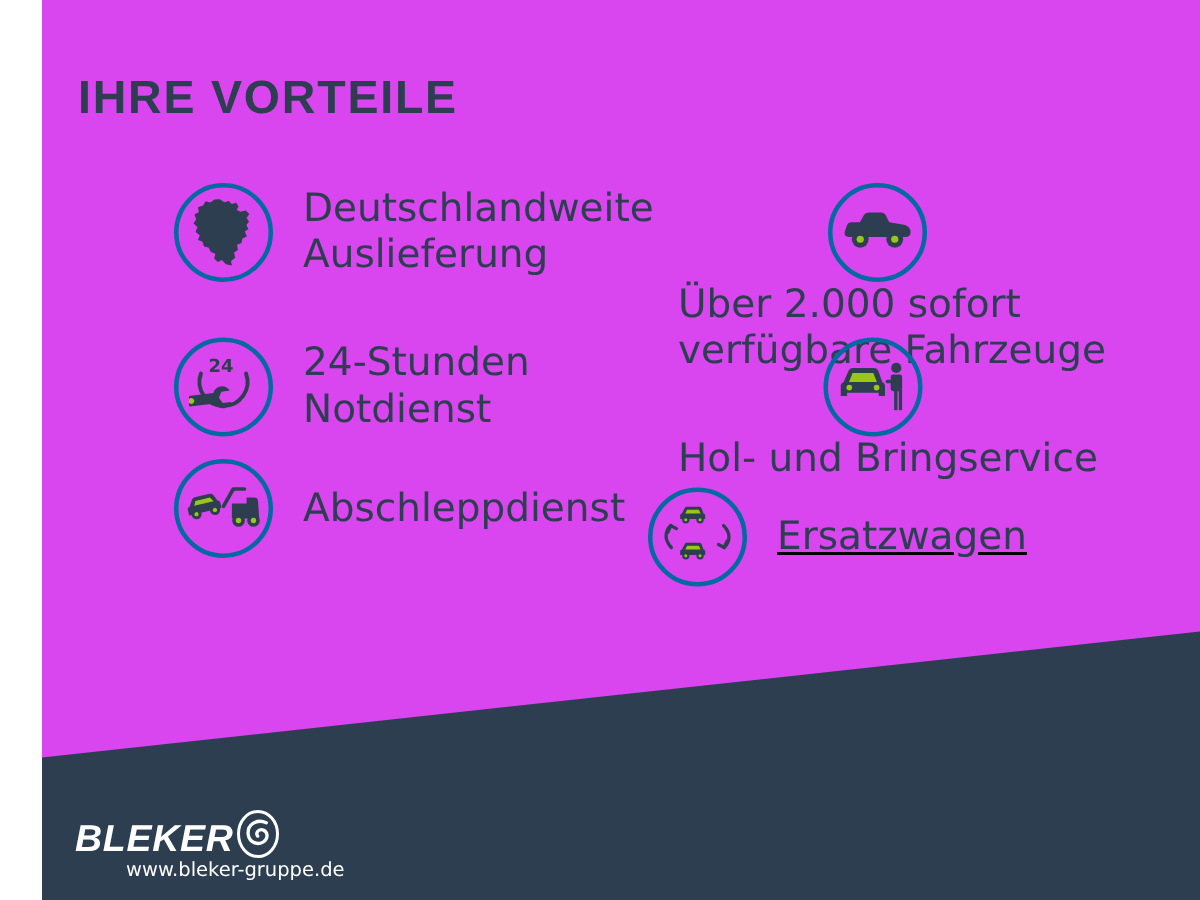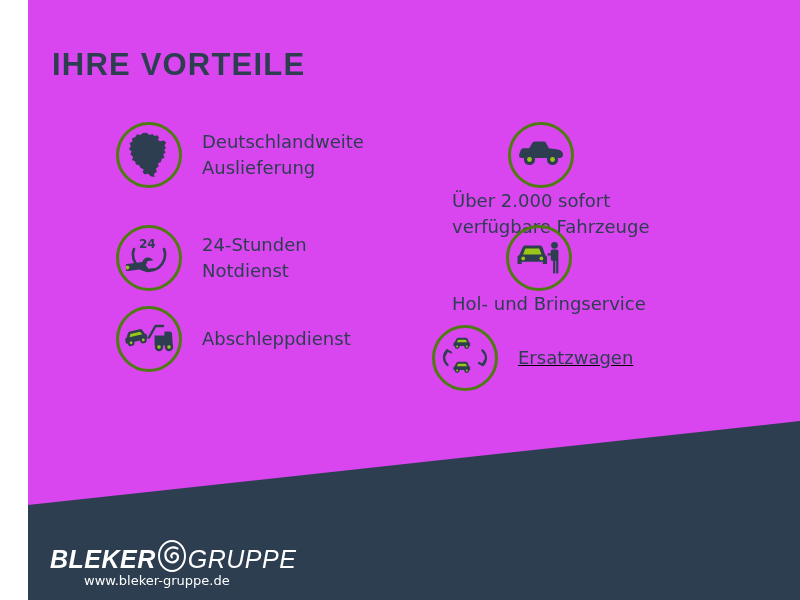--- a/index.html
+++ b/index.html
@@ -38,32 +38,32 @@
   }
   .benefit {
     position: absolute;
     display: flex;
     align-items: center;
   }
   .icon-circle {
     width: 66px;
     height: 66px;
     min-width: 66px;
-    border: 3px solid #4d7c0f;
+    border: 3px solid #0369a1;
     border-radius: 50%;
     box-sizing: border-box;
     display: flex;
     align-items: center;
     justify-content: center;
     position: relative;
   }
   .benefit-label {
     margin-left: 20px;
-    font-size: 18px;
-    line-height: 26px;
+    font-size: 26px;
+    line-height: 31px;
     color: #2C3E50;
     font-family: "DejaVu Sans", sans-serif;
     white-space: pre-line;
   }
   
   #b-0 { left: 88px;  top: 122px; }
   #b-1 { left: 404px; top: 122px; flex-direction: column; }
   #b-2 { left: 88px;  top: 225px; }
   #b-3 { left: 404px; top: 225px; flex-direction: column; }
   #b-4 { left: 88px;  top: 306px; }
@@ -234,17 +234,16 @@
   </div>
 
   <div id="logo">
     <span id="logo-bleker">BLEKER</span>
     <span id="logo-mark">
       <svg width="30" height="32" viewBox="0 0 30 32" aria-hidden="true">
         <ellipse cx="15" cy="16" rx="13" ry="15" fill="none" stroke="#ffffff" stroke-width="2"></ellipse>
         <path d="M20.5 8.5 C14 5.5 7.5 10 8.5 16.5 C9.2 21.5 15 24 19 21 C22 18.6 21.6 14 18 13.2 C15.2 12.6 13.2 15.4 14.8 17.4" fill="none" stroke="#ffffff" stroke-width="2.2" stroke-linecap="round"></path>
       </svg>
     </span>
-    <span id="logo-gruppe">GRUPPE</span>
   </div>
   <div id="logo-url">www.bleker-gruppe.de</div>
 
 </div>
 
 </body></html>

